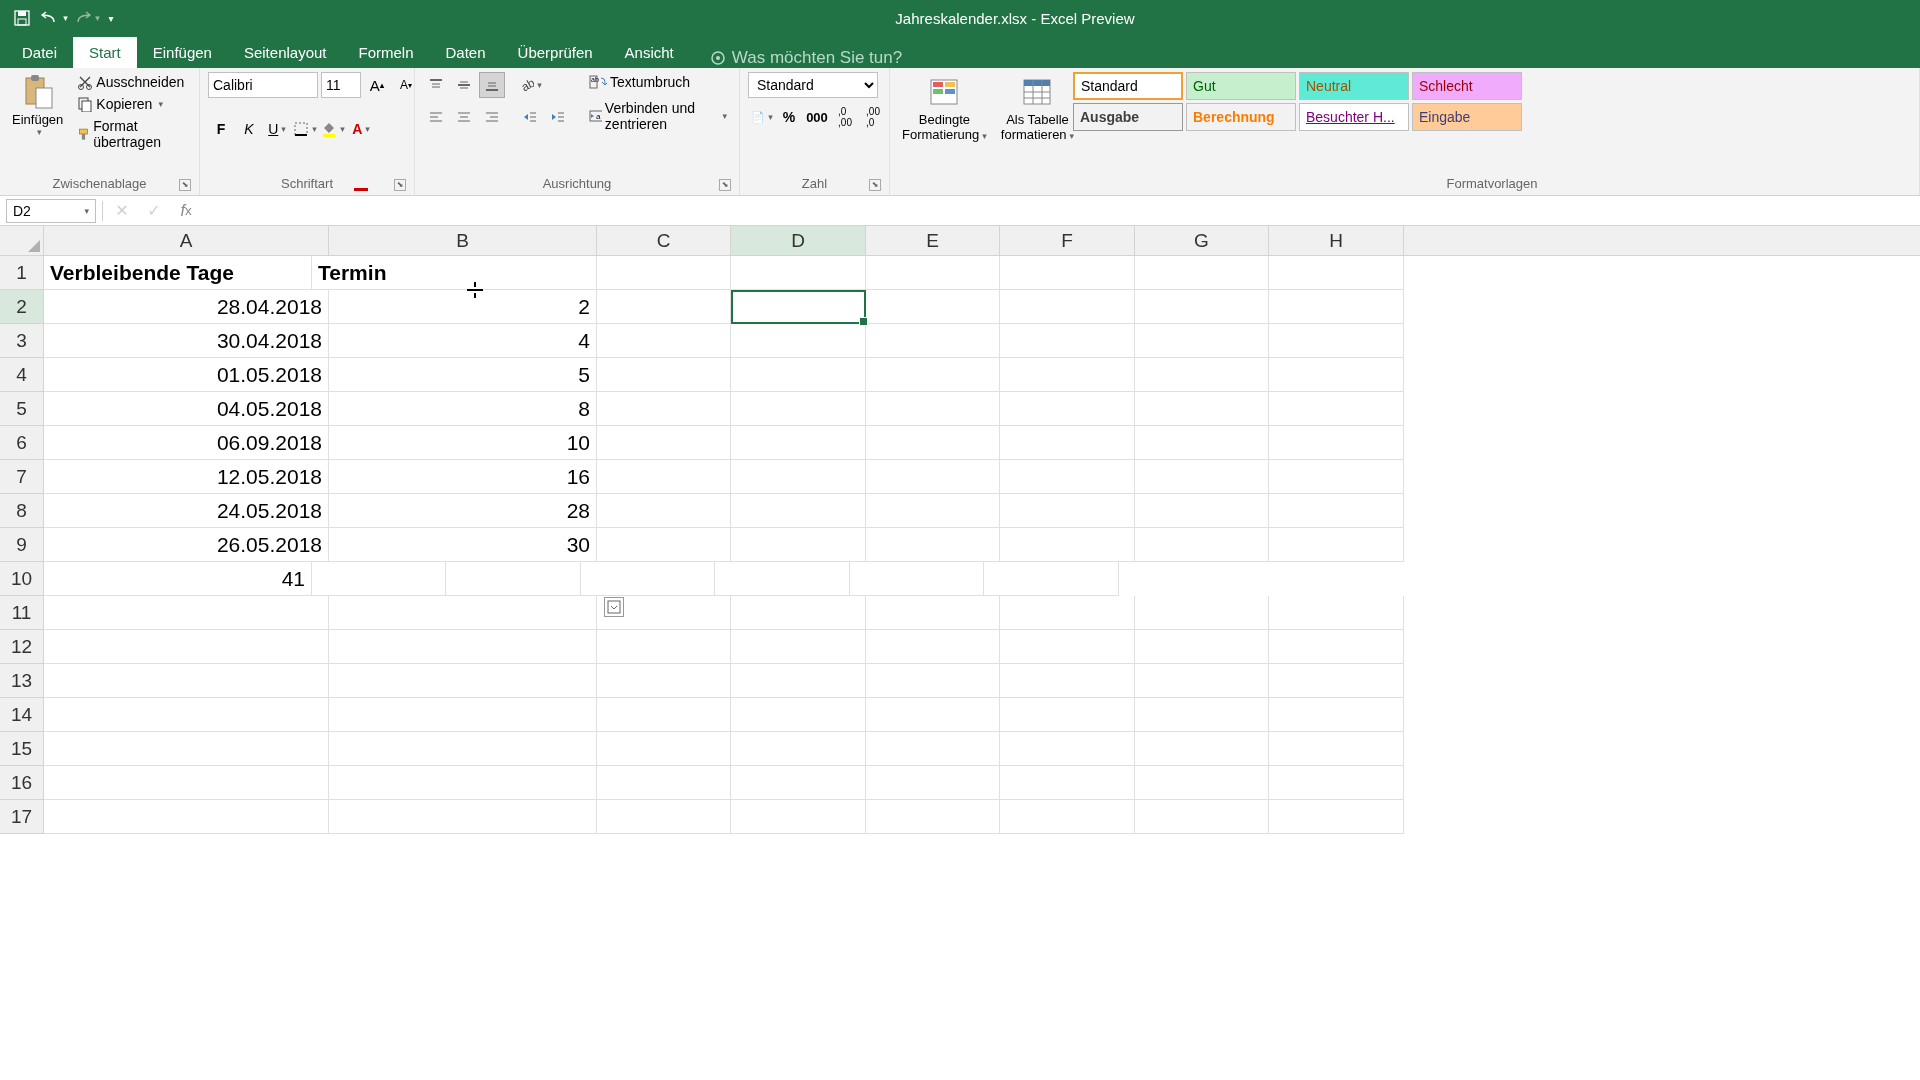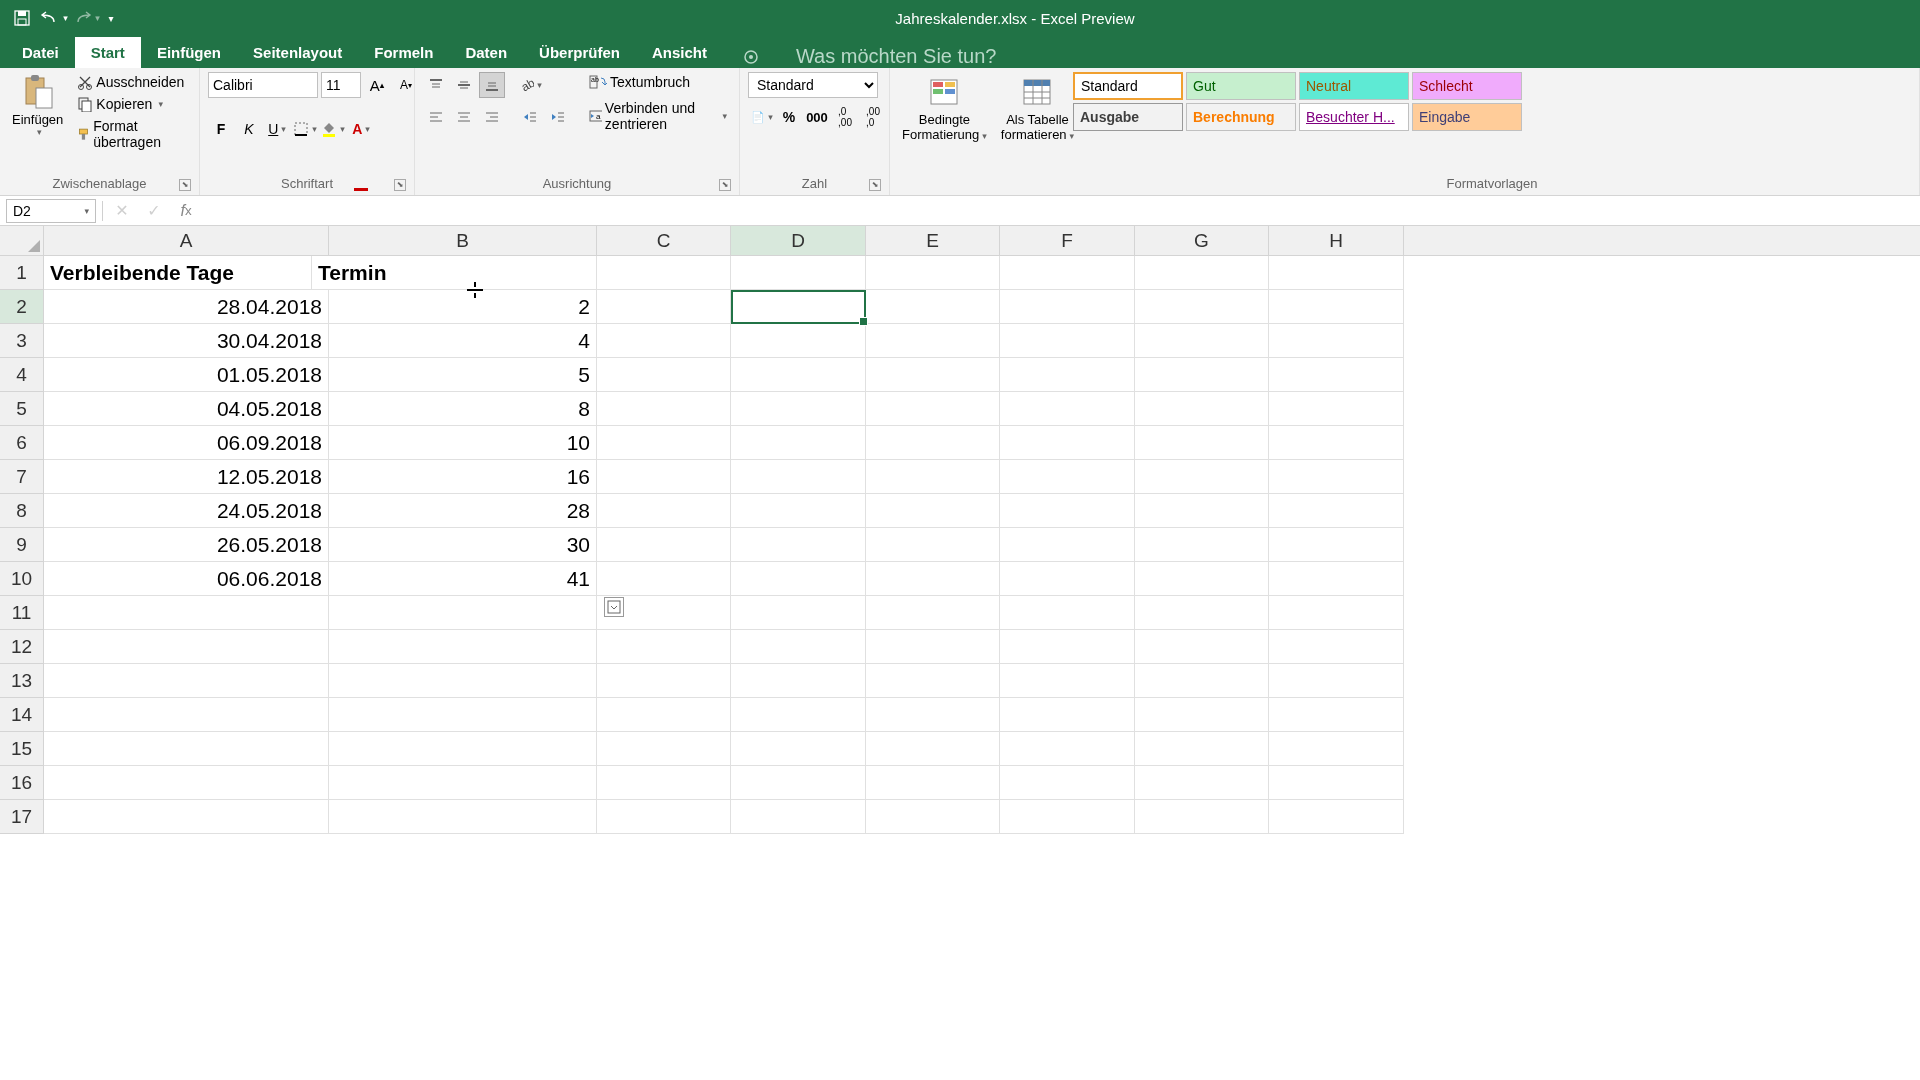--- a/index.html
+++ b/index.html
@@ -8,21 +8,21 @@
 
 .titlebar { background: #217346; height: 36px; display: flex; align-items: center; padding: 0 8px; color: #fff; }
 .qat { display: flex; align-items: center; gap: 4px; }
 .qat-btn { width: 28px; height: 28px; display: flex; align-items: center; justify-content: center; cursor: pointer; }
 .title-center { flex: 1; text-align: center; font-size: 15px; color: #fff; }
 
 
 .ribbon-tabs { background: #217346; height: 32px; display: flex; align-items: flex-end; padding-left: 6px; }
 .rtab { padding: 7px 16px; font-size: 15px; color: #fff; cursor: pointer; }
 .rtab.active { background: #fff; color: #217346; }
-.tell-me { display: flex; align-items: center; color: #b8d8c8; margin-left: 20px; font-size: 20px; gap: 31px; }
+.tell-me { display: flex; align-items: center; color: #b8d8c8; margin-left: 20px; font-size: 17px; }
 .tell-me svg { margin-right: 6px; }
 
 
 .ribbon { background: #f3f3f3; border-bottom: 1px solid #d4d4d4; height: 128px; display: flex; }
 .rgroup { border-right: 1px solid #e1e1e1; padding: 4px 8px 2px 8px; display: flex; flex-direction: column; position: relative; }
 .rgroup-body { flex: 1; display: flex; align-items: flex-start; gap: 6px; }
 .rgroup-label { font-size: 13px; color: #666; text-align: center; padding: 2px 0; position: relative; }
 .rgroup-label .expand { position: absolute; right: 0; bottom: 2px; width: 12px; height: 12px; border: 1px solid #aaa; font-size: 8px; line-height: 10px; text-align: center; color: #666; cursor: pointer; }
 
 .big-btn { display: flex; flex-direction: column; align-items: center; padding: 2px 4px; cursor: pointer; font-size: 13px; }
@@ -106,21 +106,21 @@
       <span class="dd-arrow" style="color:#fff">▾</span>
     </div>
     <div class="qat-btn" style="width:14px">
         <span style="color:#fff;font-size:10px">▾</span>
       </div>
   </div>
   <div class="title-center">Jahreskalender.xlsx  -  Excel Preview</div>
 </div>
 
 <div class="ribbon-tabs">
-  <div id="tabs-container" style="display: flex; font-weight: bold;">
+  <div id="tabs-container" style="display: flex;">
       <div class="rtab">Datei</div>
       <div class="rtab active">Start</div>
       <div class="rtab">Einfügen</div>
       <div class="rtab">Seitenlayout</div>
       <div class="rtab">Formeln</div>
       <div class="rtab">Daten</div>
       <div class="rtab">Überprüfen</div>
       <div class="rtab">Ansicht</div>
     </div>
   <div class="tell-me">
@@ -515,21 +515,20 @@
         <div class="gcell right" style="width: 268px;">30</div>
         <div class="gcell" style="width: 134px;"></div>
         <div class="gcell" style="width: 135px;"></div>
         <div class="gcell" style="width: 134px;"></div>
         <div class="gcell" style="width: 135px;"></div>
         <div class="gcell" style="width: 134px;"></div>
         <div class="gcell" style="width: 135px;"></div>
       </div>
       <div class="grow">
         <div class="row-h">10</div>
-        <div class="gcell right" style="width: 285px;">06.06.2018</div>
         <div class="gcell right" style="width: 268px;">41</div>
         <div class="gcell" style="width: 134px;"></div>
         <div class="gcell" style="width: 135px;"></div>
         <div class="gcell" style="width: 134px;"></div>
         <div class="gcell" style="width: 135px;"></div>
         <div class="gcell" style="width: 134px;"></div>
         <div class="gcell" style="width: 135px;"></div>
       </div>
       <div class="grow">
         <div class="row-h">11</div>

